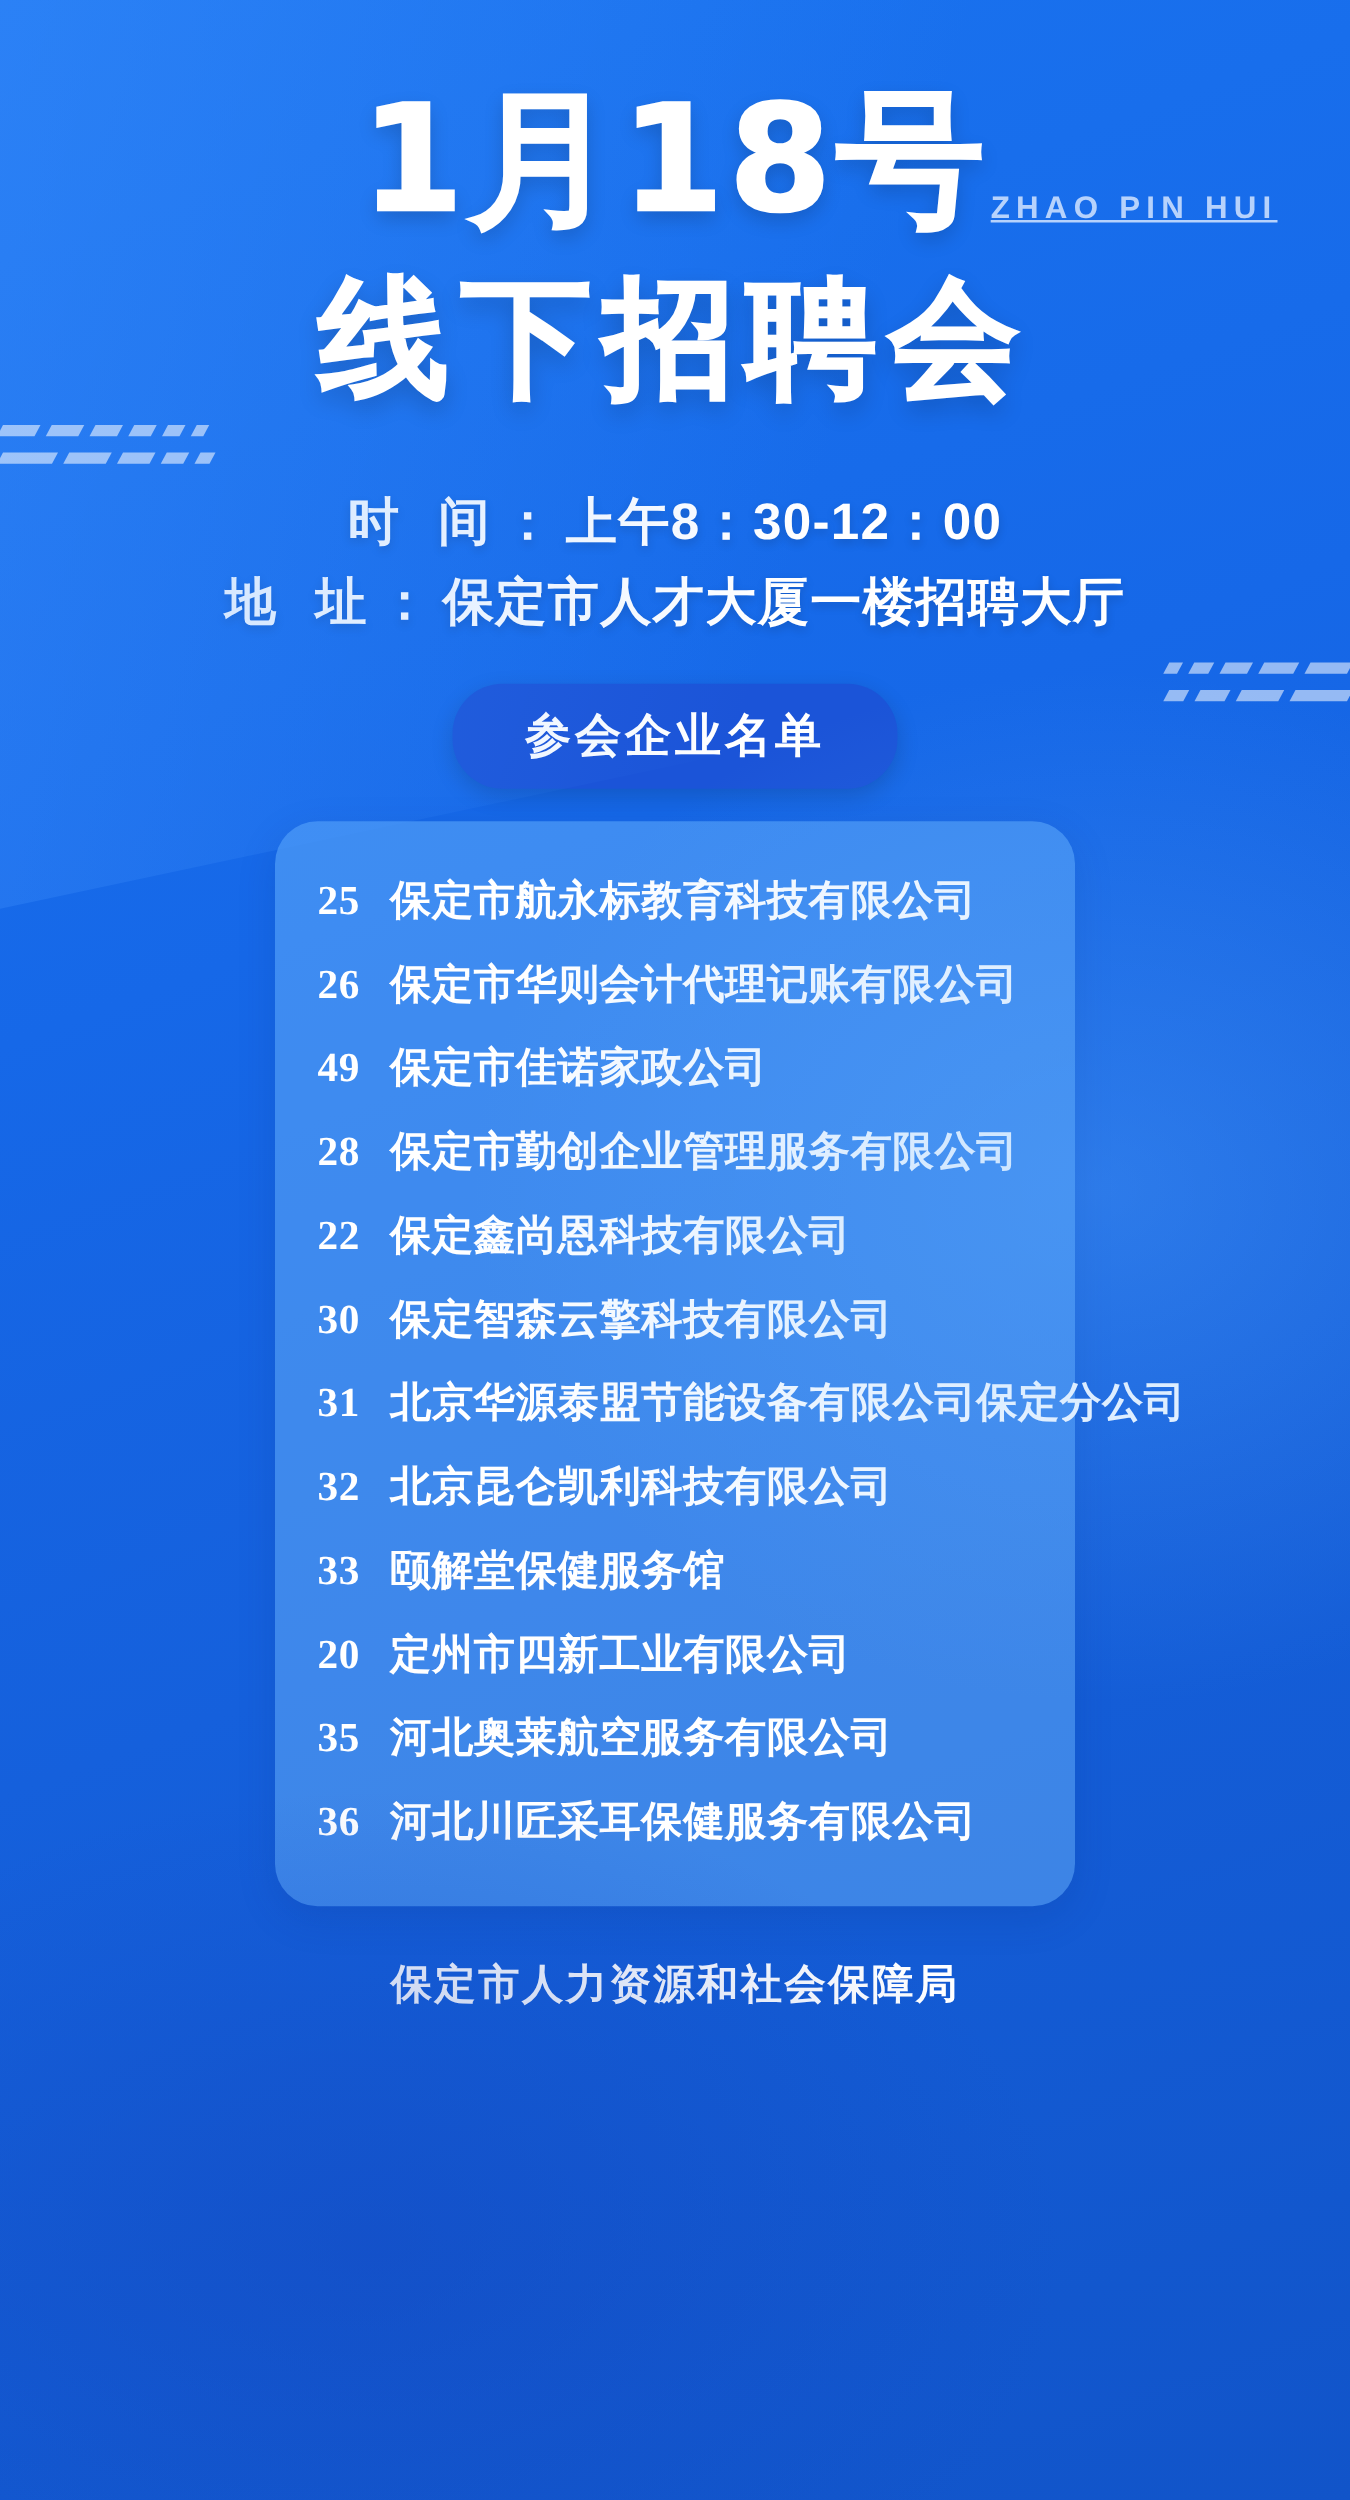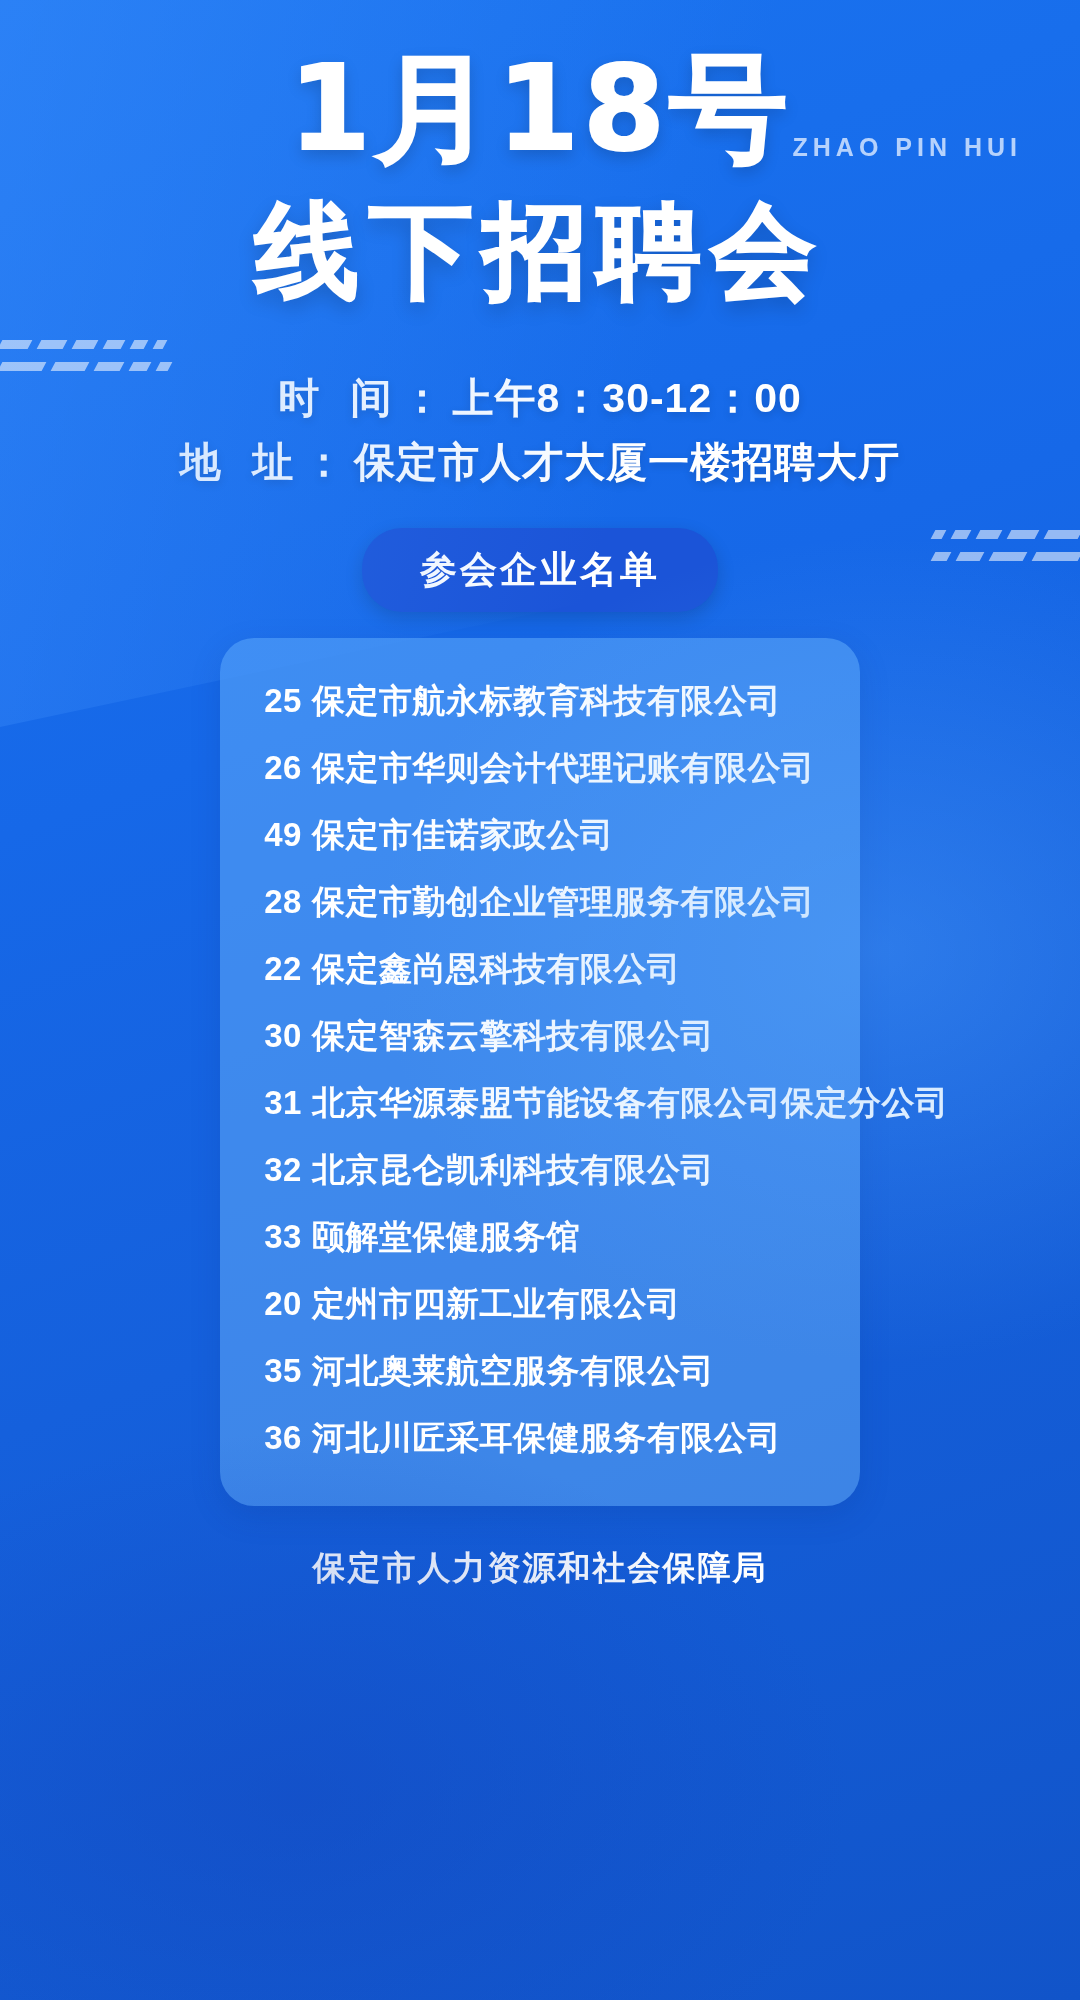--- a/index.html
+++ b/index.html
@@ -79,20 +79,21 @@
   .strip.right2 {
     right: 0;
     top: 552px;
     flex-direction: row-reverse;
   }
 
   .headline {
     position: relative;
     text-align: center;
     padding-top: 44px;
+    margin-top: 19px;
   }
   .date-row {
     position: relative;
     display: inline-block;
     width: 100%;
   }
   .date-big {
     font-family: "DejaVu Sans", "Liberation Sans", sans-serif;
     font-weight: bold;
     font-size: 118px;
@@ -106,20 +107,21 @@
   .pinyin {
     position: absolute;
     right: 58px;
     top: 84px;
     text-align: left;
     color: rgba(210,228,255,0.85);
     font-size: 25px;
     letter-spacing: 5px;
     line-height: 1.55;
     font-weight: bold;
+    text-decoration: underline;
   }
   .title-big {
     font-family: "DejaVu Sans", "Liberation Sans", sans-serif;
     font-weight: bold;
     font-size: 104px;
     line-height: 1.15;
     color: #ffffff;
     letter-spacing: 10px;
     text-shadow: 0 8px 20px rgba(0,0,0,0.2);
     margin-top: 18px;
@@ -171,22 +173,21 @@
     align-items: baseline;
     color: #ffffff;
     font-size: 33px;
     font-weight: bold;
     padding: 11px 0 11px 34px;
     letter-spacing: 0.5px;
     white-space: nowrap;
   }
   .row .num {
     min-width: 58px;
-    font-family: Liberation Sans, sans-serif;
-    text-align: center;
+    font-family: Liberation Serif, serif;
   }
   .row .name {
     font-family: "DejaVu Sans", "Liberation Sans", sans-serif;
   }
 
   .footer {
     text-align: center;
     color: #ffffff;
     font-size: 33px;
     font-weight: bold;

